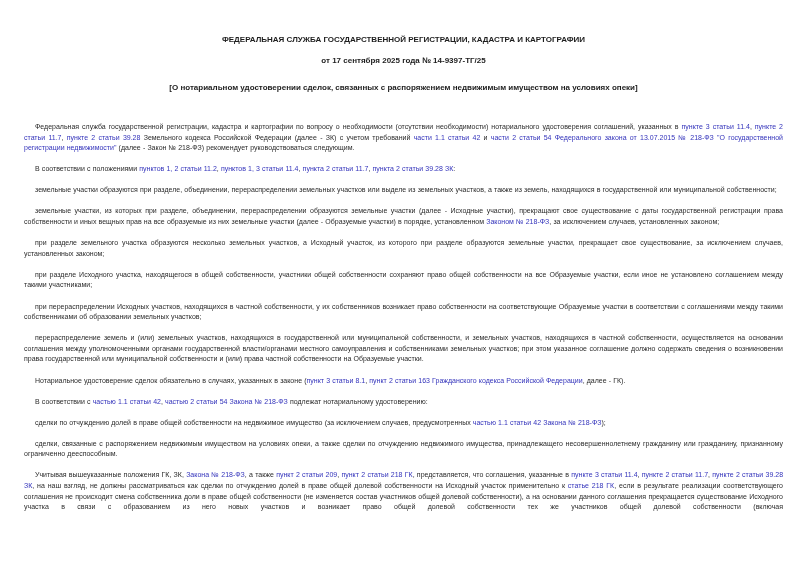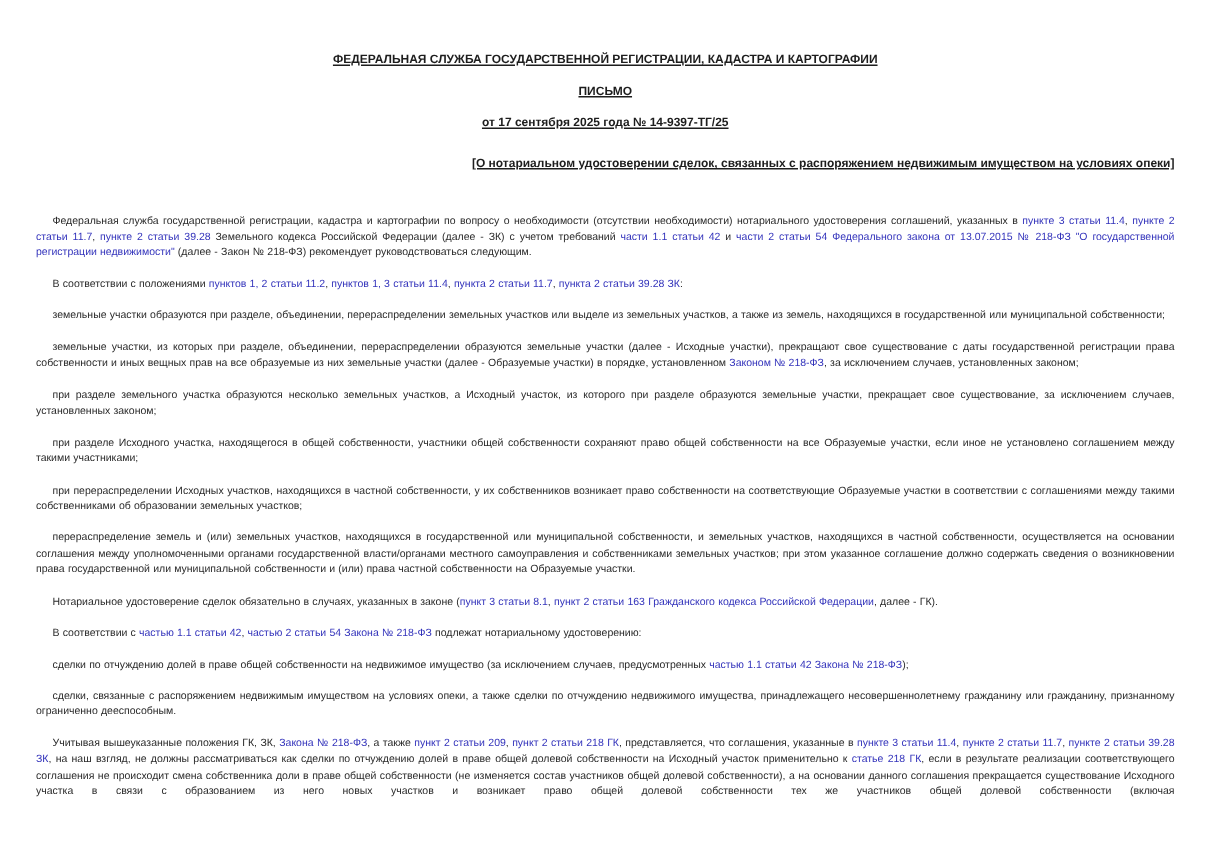--- a/index.html
+++ b/index.html
@@ -11,23 +11,22 @@
     color: #222222;
   }
   .page { padding: 35px 24px 0 24px; box-sizing: border-box; }
   .hdr {
     text-align: center;
     font-weight: bold;
     font-size: 8px;
     line-height: 10px;
     margin: 0 0 11px 0;
     color: #1d1d1d;
-    text-decoration: underline;
   }
-  .subject { margin: 17px 0 0 0; text-align: right; }
+  .subject { margin: 17px 0 0 0; }
   .doc-body { margin-top: 29px; }
   .para {
     font-size: 7px;
     line-height: 10.6px;
     margin: 0 0 10.5px 0;
     text-align: justify;
     text-indent: 11px;
     color: #2a2a2a;
     word-spacing: 0.2px;
   }
@@ -36,21 +35,20 @@
     text-decoration: none;
     cursor: pointer;
   }
   .para.cut { text-align-last: justify; }
 </style>
 </head>
 <body>
 
 <div class="page">
   <div class="hdr">ФЕДЕРАЛЬНАЯ СЛУЖБА ГОСУДАРСТВЕННОЙ РЕГИСТРАЦИИ, КАДАСТРА И КАРТОГРАФИИ</div>
-  <div class="hdr">ПИСЬМО</div>
   <div class="hdr">от 17 сентября 2025 года № 14-9397-ТГ/25</div>
   <div class="hdr subject">[О нотариальном удостоверении сделок, связанных с распоряжением недвижимым имуществом на условиях опеки]</div>
   <div class="doc-body">
       <p class="para"><span>Федеральная служба государственной регистрации, кадастра и картографии по вопросу о необходимости (отсутствии необходимости) нотариального удостоверения соглашений, указанных в </span><a href="#">пункте 3 статьи 11.4</a><span>, </span><a href="#">пункте 2 статьи 11.7</a><span>, </span><a href="#">пункте 2 статьи 39.28</a><span> Земельного кодекса Российской Федерации (далее - ЗК) с учетом требований </span><a href="#">части 1.1 статьи 42</a><span> и </span><a href="#">части 2 статьи 54 Федерального закона от 13.07.2015 № 218-ФЗ "О государственной регистрации недвижимости"</a><span> (далее - Закон № 218-ФЗ) рекомендует руководствоваться следующим.</span></p>
       <p class="para"><span>В соответствии с положениями </span><a href="#">пунктов 1, 2 статьи 11.2</a><span>, </span><a href="#">пунктов 1, 3 статьи 11.4</a><span>, </span><a href="#">пункта 2 статьи 11.7</a><span>, </span><a href="#">пункта 2 статьи 39.28 ЗК</a><span>:</span></p>
       <p class="para"><span>земельные участки образуются при разделе, объединении, перераспределении земельных участков или выделе из земельных участков, а также из земель, находящихся в государственной или муниципальной собственности;</span></p>
       <p class="para"><span>земельные участки, из которых при разделе, объединении, перераспределении образуются земельные участки (далее - Исходные участки), прекращают свое существование с даты государственной регистрации права собственности и иных вещных прав на все образуемые из них земельные участки (далее - Образуемые участки) в порядке, установленном </span><a href="#">Законом № 218-ФЗ</a><span>, за исключением случаев, установленных законом;</span></p>
       <p class="para"><span>при разделе земельного участка образуются несколько земельных участков, а Исходный участок, из которого при разделе образуются земельные участки, прекращает свое существование, за исключением случаев, установленных законом;</span></p>
       <p class="para"><span>при разделе Исходного участка, находящегося в общей собственности, участники общей собственности сохраняют право общей собственности на все Образуемые участки, если иное не установлено соглашением между такими участниками;</span></p>
       <p class="para"><span>при перераспределении Исходных участков, находящихся в частной собственности, у их собственников возникает право собственности на соответствующие Образуемые участки в соответствии с соглашениями между такими собственниками об образовании земельных участков;</span></p>

